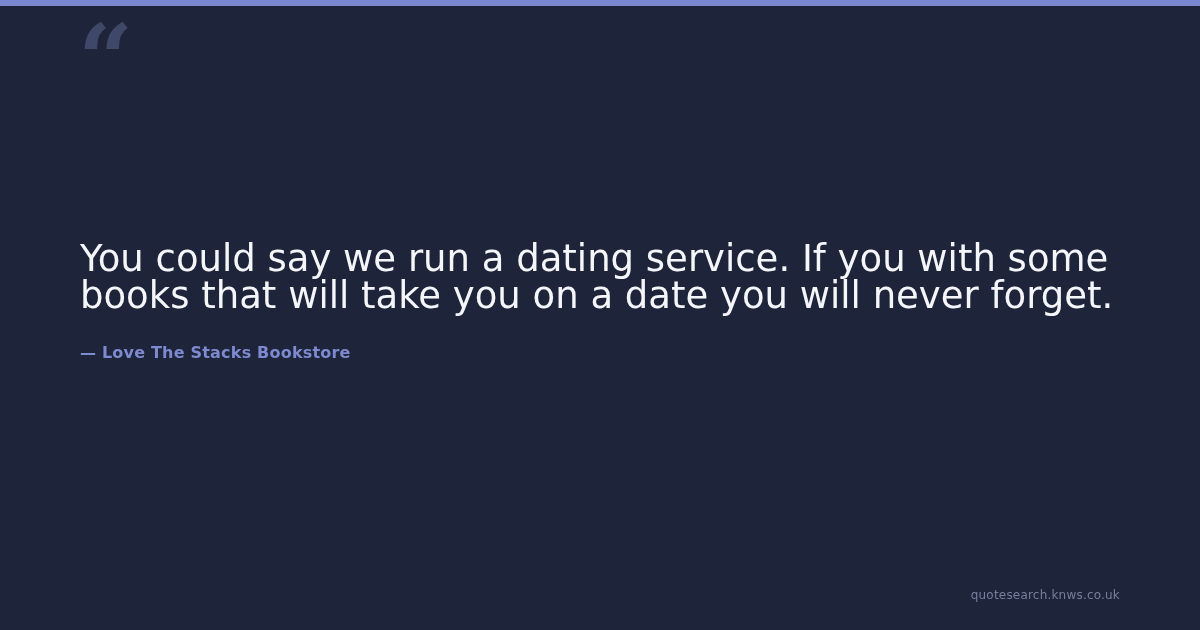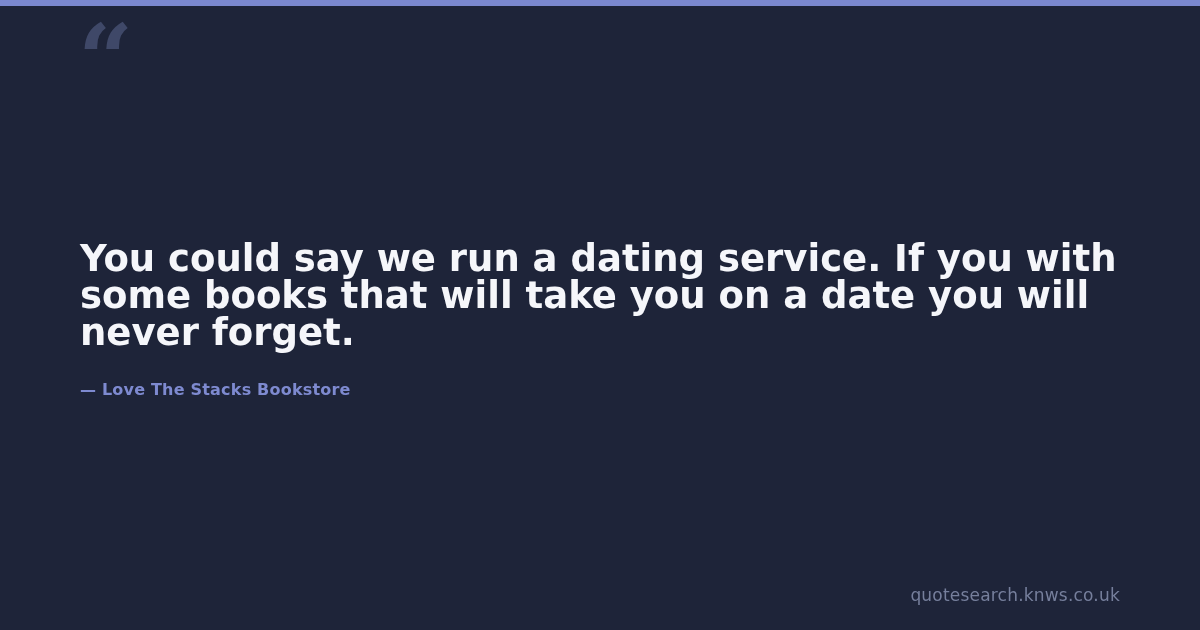--- a/index.html
+++ b/index.html
@@ -50,21 +50,21 @@
     position: absolute;
     left: 80px;
     top: 240px;
     width: 1040px;
   }
 
   .quote-text {
     margin: 0;
     font-family: "DejaVu Sans", sans-serif;
     font-size: 37px;
-    font-weight: 700;
+    font-weight: 400;
     line-height: 37px;
     color: #f5f6fa;
     letter-spacing: 0px;
     white-space: pre-wrap;
   }
 
   .attribution {
     margin: 0;
     padding-top: 27px;
     font-family: "DejaVu Sans", sans-serif;
@@ -73,21 +73,21 @@
     line-height: 24px;
     color: #7e8ad0;
     letter-spacing: 0.2px;
   }
 
   .footer-url {
     position: absolute;
     right: 80px;
     bottom: 26px;
     font-family: "DejaVu Sans", sans-serif;
-    font-size: 17px;
+    font-size: 12px;
     font-weight: 400;
     line-height: 18px;
     color: #767f9c;
     letter-spacing: 0.2px;
   }
 </style>
 </head>
 <body>
 
 <div class="quote-card">

